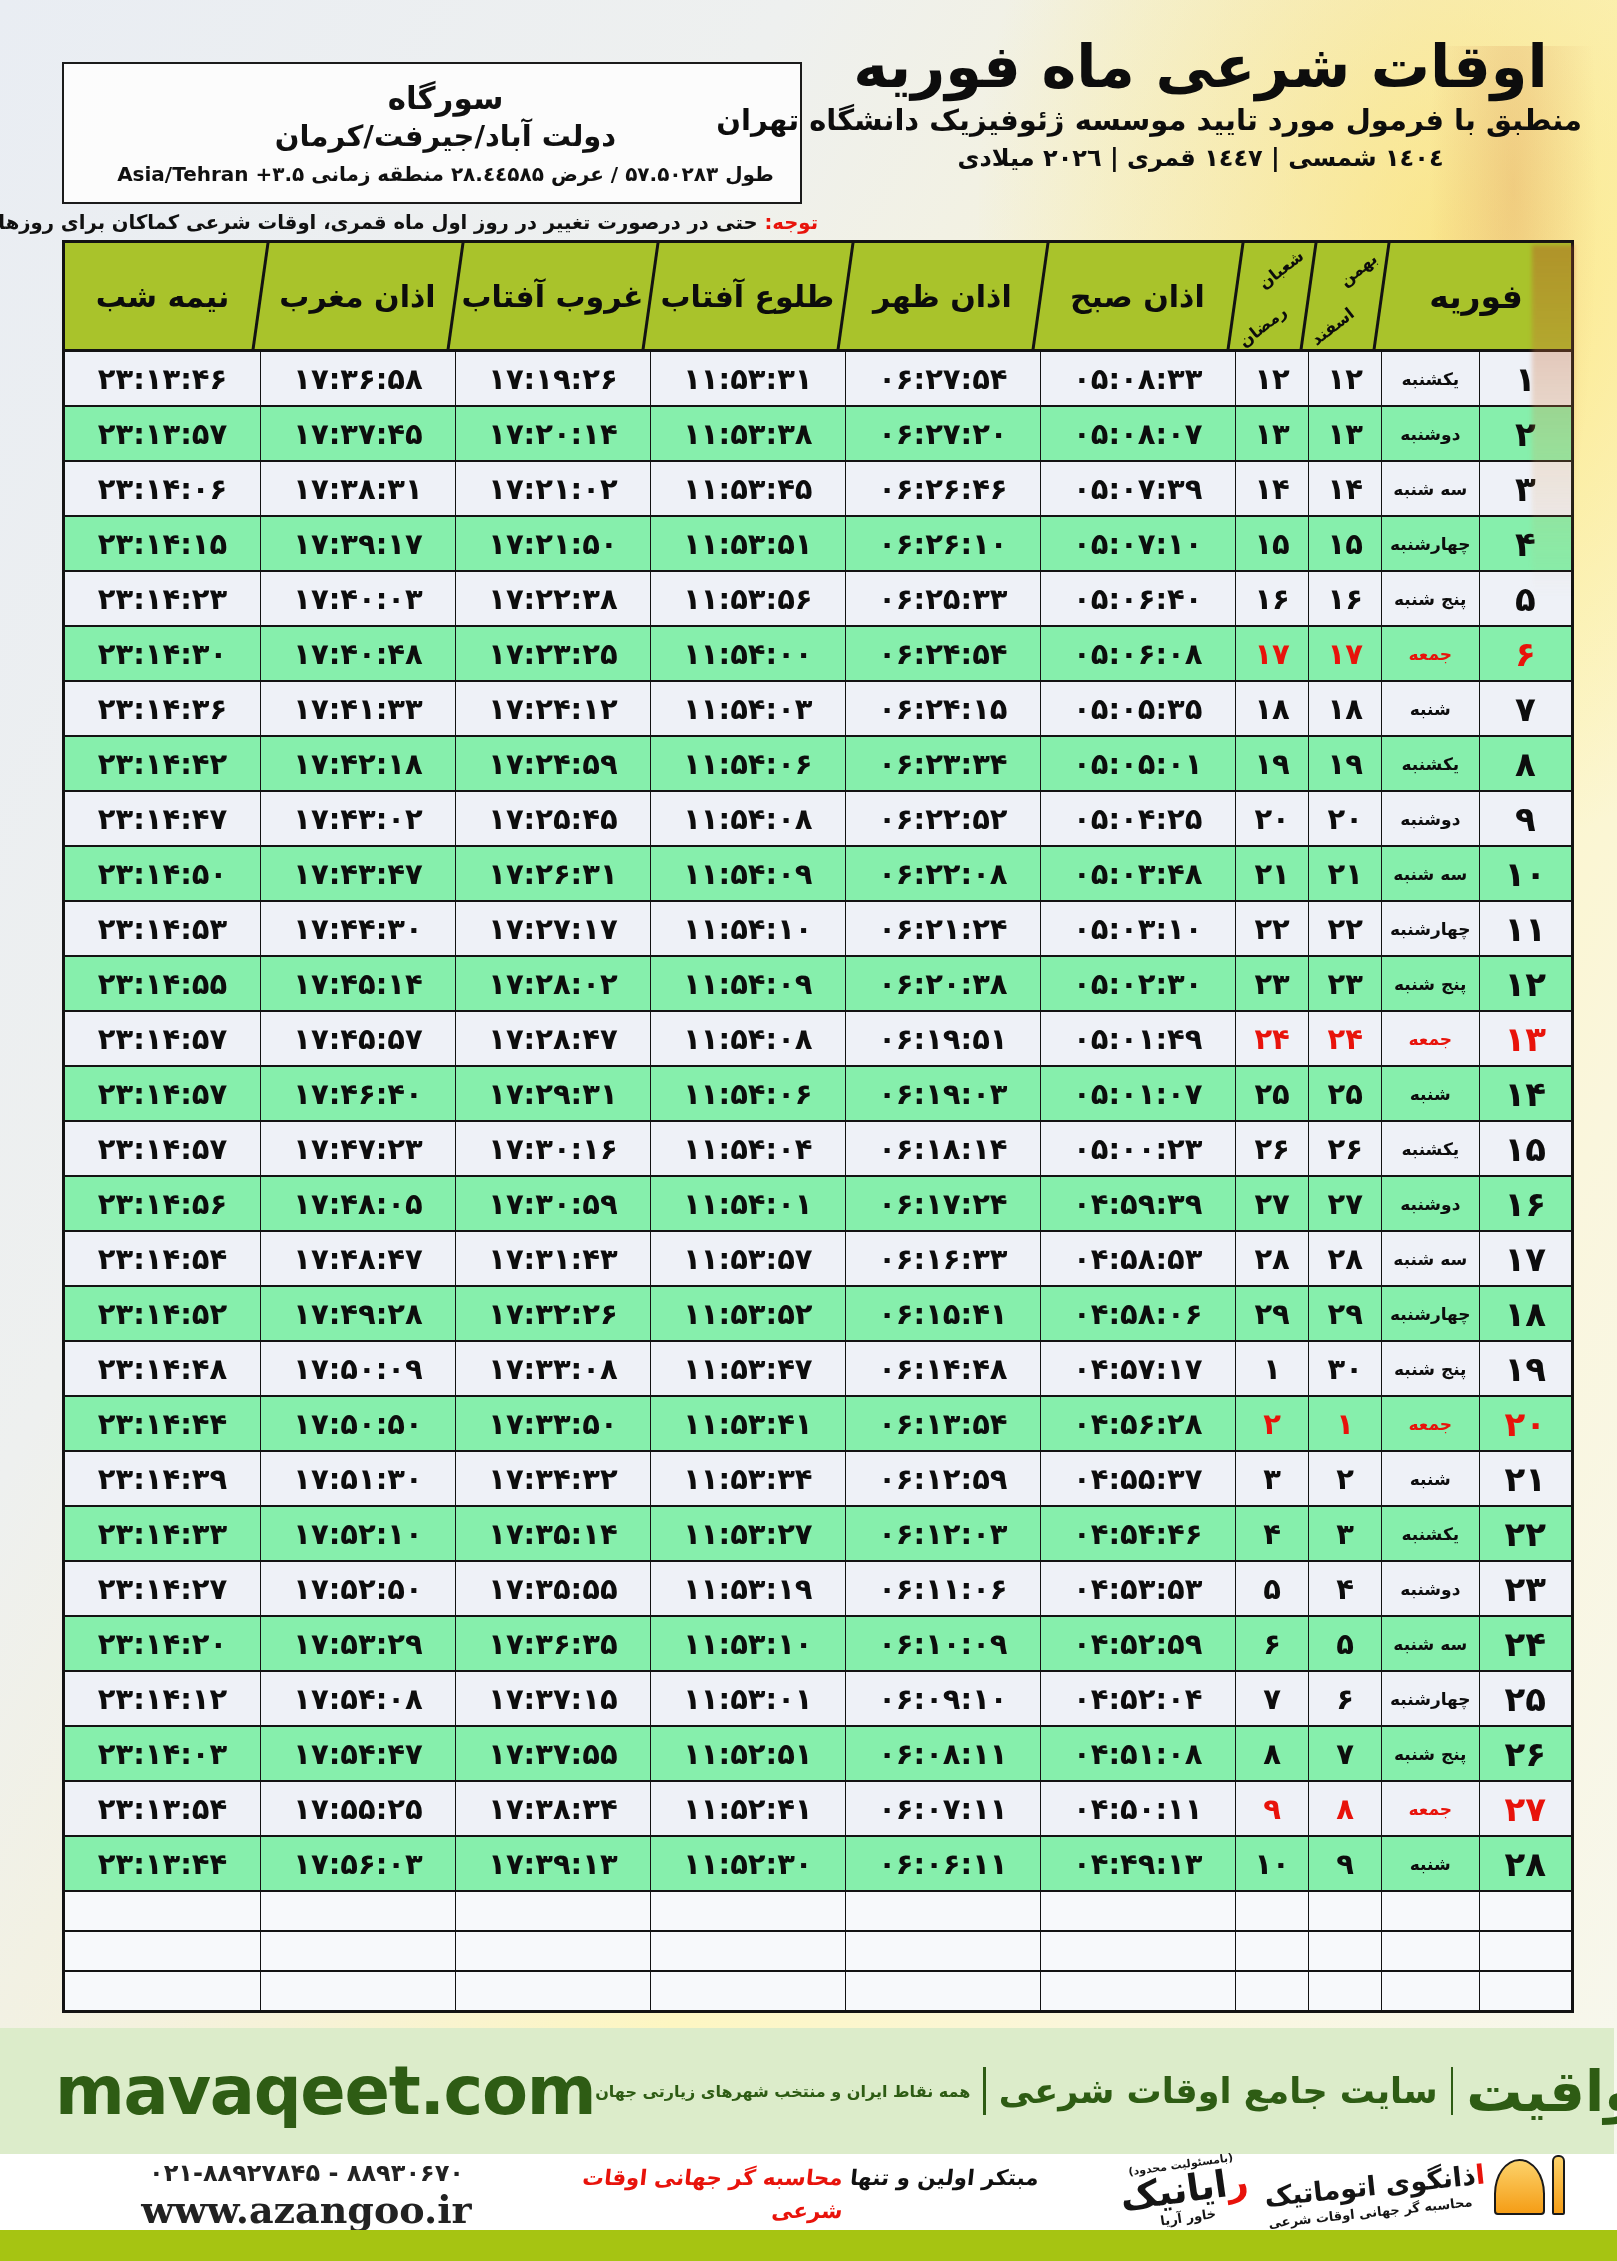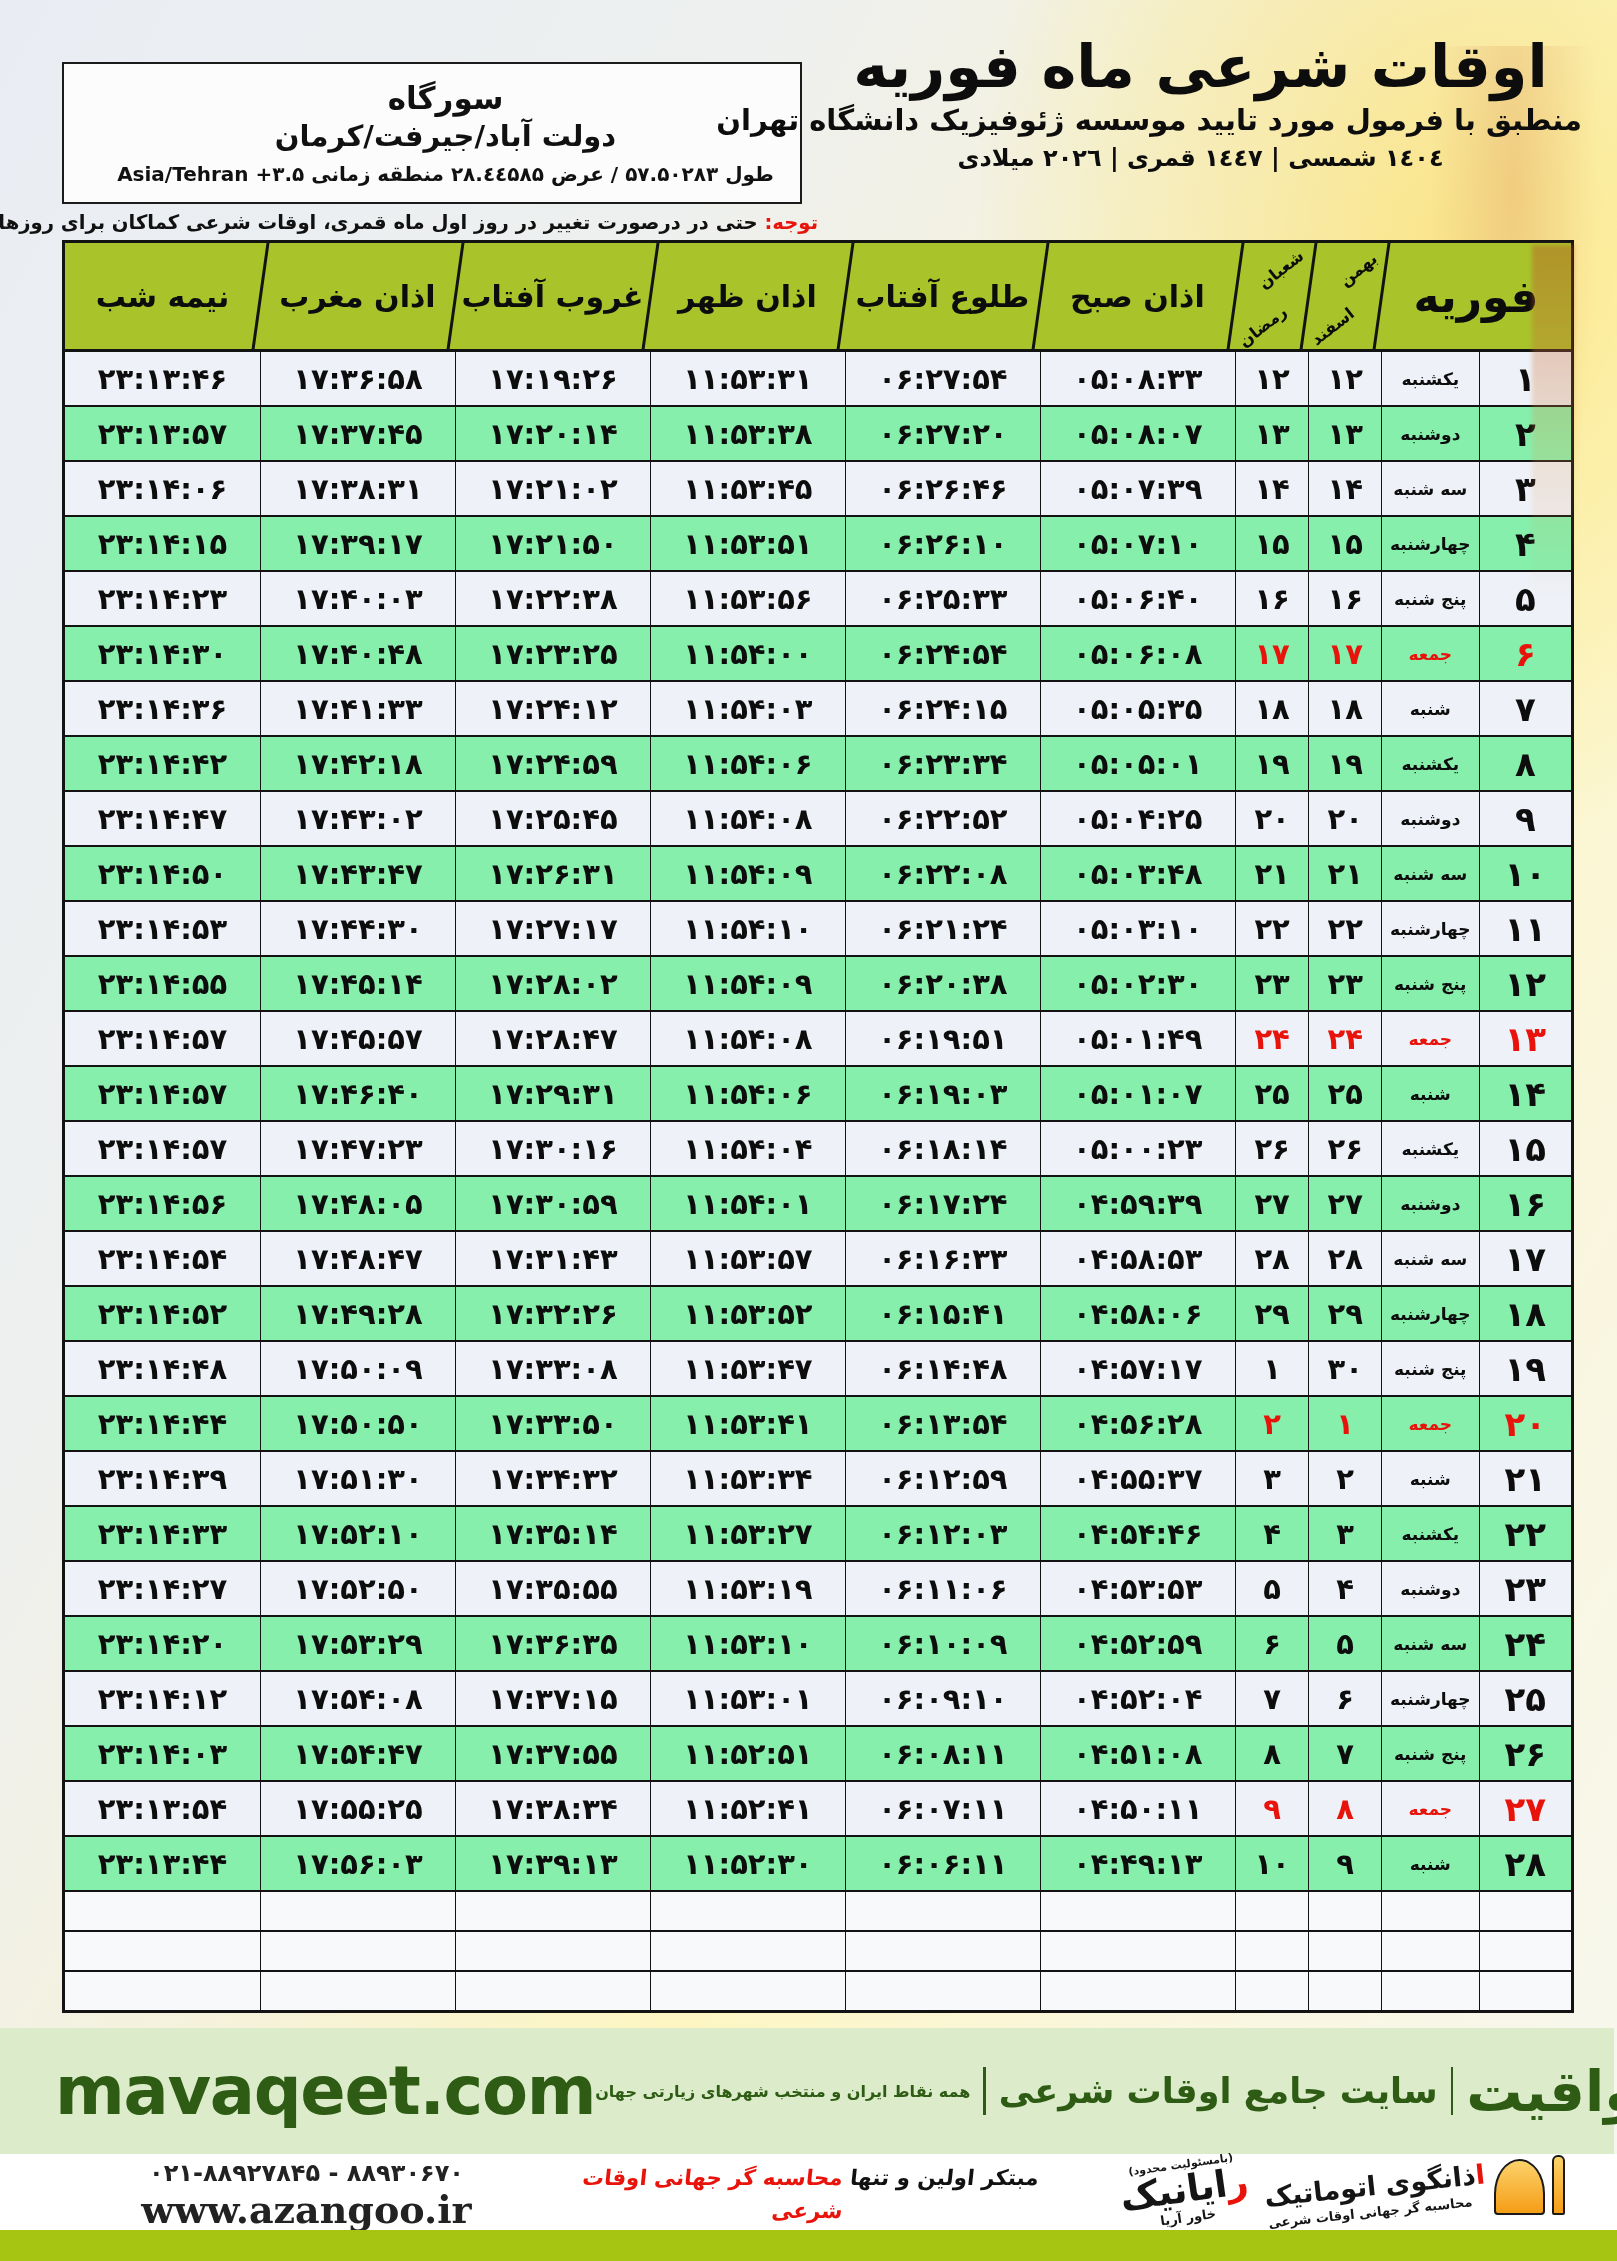--- a/index.html
+++ b/index.html
@@ -38,21 +38,21 @@
   .h-cell { position:relative; display:flex; align-items:center; justify-content:center;
     font-weight:bold; font-size:30px; color:#0c0c0c; }
   .h-cell:not(:first-child)::before { content:""; position:absolute; left:-1.3px; top:-1.3px; bottom:-1.3px; width:2.6px;
     background:#131313; transform:skewX(-8deg); }
   .c-time   { width:196px; }
   .c-hijri  { width:74px; }
   .c-jalali { width:73px; }
   .c-week   { width:98px; }
   .c-day    { width:93px; }
   .c-month  { width:191px; }
-  .h-cell.c-month { font-size:44px;text-align:center; }
+  .h-cell.c-month { font-size:33px;text-align:center; }
   .h-small-top    { position:absolute; top:17px; right:1.3px;  font-size:16.3px; transform:rotate(-38deg); font-weight:bold; }
   .h-small-bottom { position:absolute; bottom:13px; left:0;  font-size:16.3px; transform:rotate(-38deg); font-weight:bold; }
 
   .t-row { display:flex; height:55px; border-top:2.6px solid #131313; }
   .t-row.odd  { background:#eef1f7; }
   .t-row.even { background:#86efac; }
   .t-row.empty { height:40px; background:#f7f9fb; }
   .cell { display:flex; align-items:center; justify-content:center; font-weight:bold; font-size:29px; color:#0d0d0d; }
   .cell:not(:first-child) { border-left:1.3px solid #131313; }
   .cell.c-week { font-size:17px; }
@@ -126,24 +126,24 @@
       <div class="h-cell c-time">
           <span>نیمه شب</span>
         </div>
       <div class="h-cell c-time">
           <span>اذان مغرب</span>
         </div>
       <div class="h-cell c-time">
           <span>غروب آفتاب</span>
         </div>
       <div class="h-cell c-time">
+          <span>طلوع آفتاب</span>
+        </div>
+      <div class="h-cell c-time">
           <span>اذان ظهر</span>
-        </div>
-      <div class="h-cell c-time">
-          <span>طلوع آفتاب</span>
         </div>
       <div class="h-cell c-time">
           <span>اذان صبح</span>
         </div>
       <div class="h-cell c-hijri">
         <span class="h-small-top">شعبان</span>
         <span class="h-small-bottom">رمضان</span>
       </div>
       <div class="h-cell c-jalali">
         <span class="h-small-top">بهمن</span>

